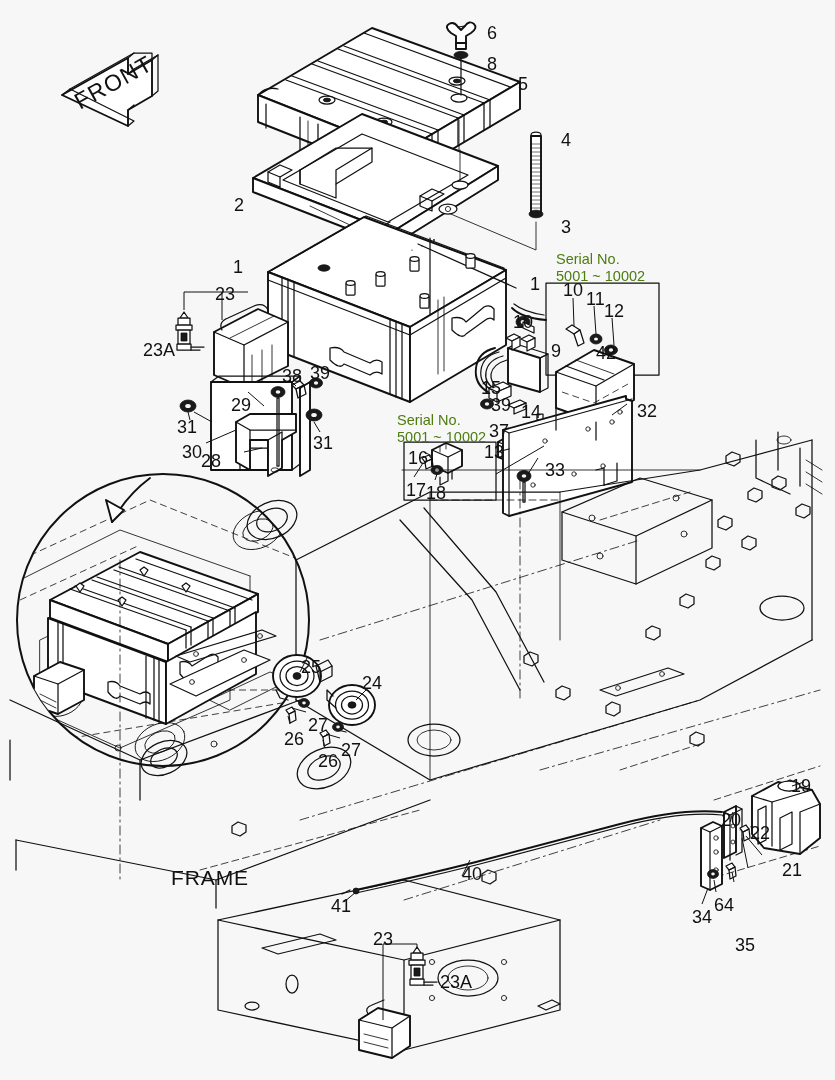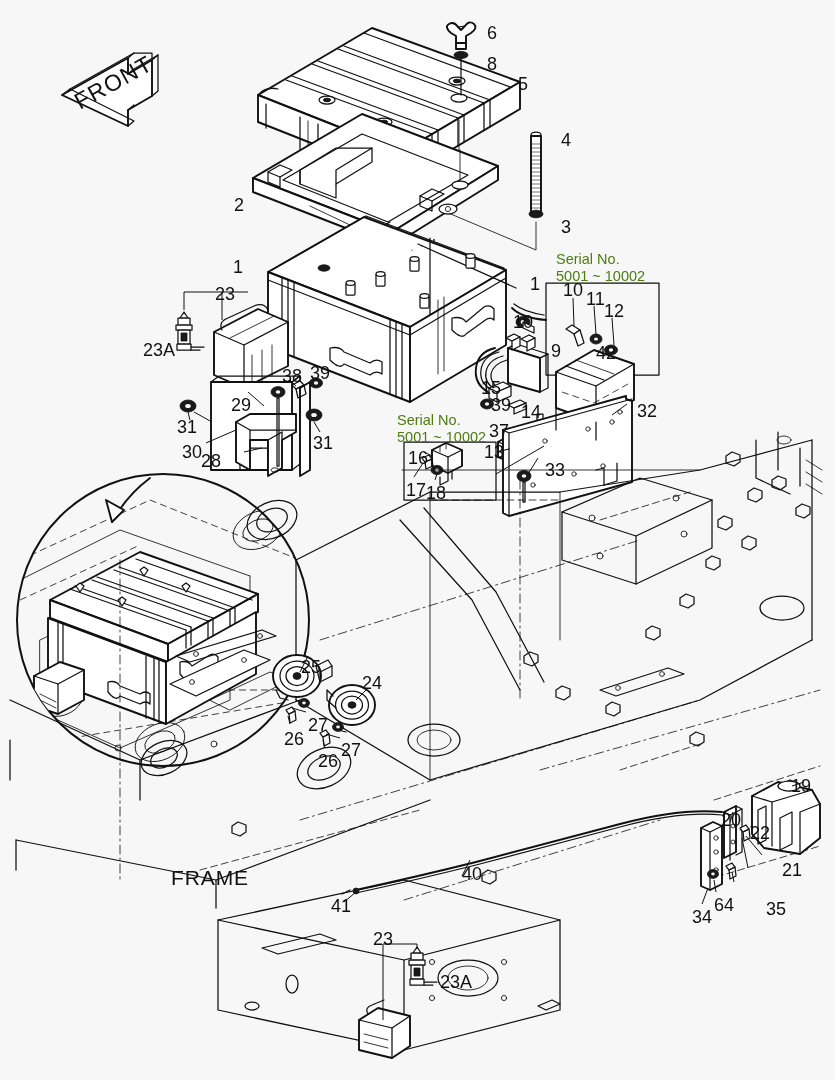--- a/index.html
+++ b/index.html
@@ -804,21 +804,21 @@
       <div class="lbl big" style="left: 301px; top: 658px;">25</div>
       <div class="lbl big" style="left: 362px; top: 674px;">24</div>
       <div class="lbl big" style="left: 308px; top: 716px;">27</div>
       <div class="lbl big" style="left: 284px; top: 730px;">26</div>
       <div class="lbl big" style="left: 341px; top: 741px;">27</div>
       <div class="lbl big" style="left: 318px; top: 752px;">26</div>
       <div class="lbl big" style="left: 791px; top: 777px;">19</div>
       <div class="lbl big" style="left: 721px; top: 811px;">20</div>
       <div class="lbl big" style="left: 782px; top: 861px;">21</div>
       <div class="lbl big" style="left: 750px; top: 824px;">22</div>
-      <div class="lbl big" style="left: 735px; top: 900px; margin-left: 31px;">35</div>
+      <div class="lbl big" style="left: 735px; top: 936px;">35</div>
       <div class="lbl big" style="left: 714px; top: 896px;">64</div>
       <div class="lbl big" style="left: 692px; top: 908px;">34</div>
       <div class="lbl big" style="left: 462px; top: 865px;">40</div>
       <div class="lbl big" style="left: 331px; top: 897px;">41</div>
       <div class="lbl big" style="left: 373px; top: 930px;">23</div>
       <div class="lbl big" style="left: 440px; top: 973px;">23A</div>
     </div>
   <div id="serials">
       <div class="serial" style="left: 556px; top: 251px;">
         <div>Serial No.</div>

